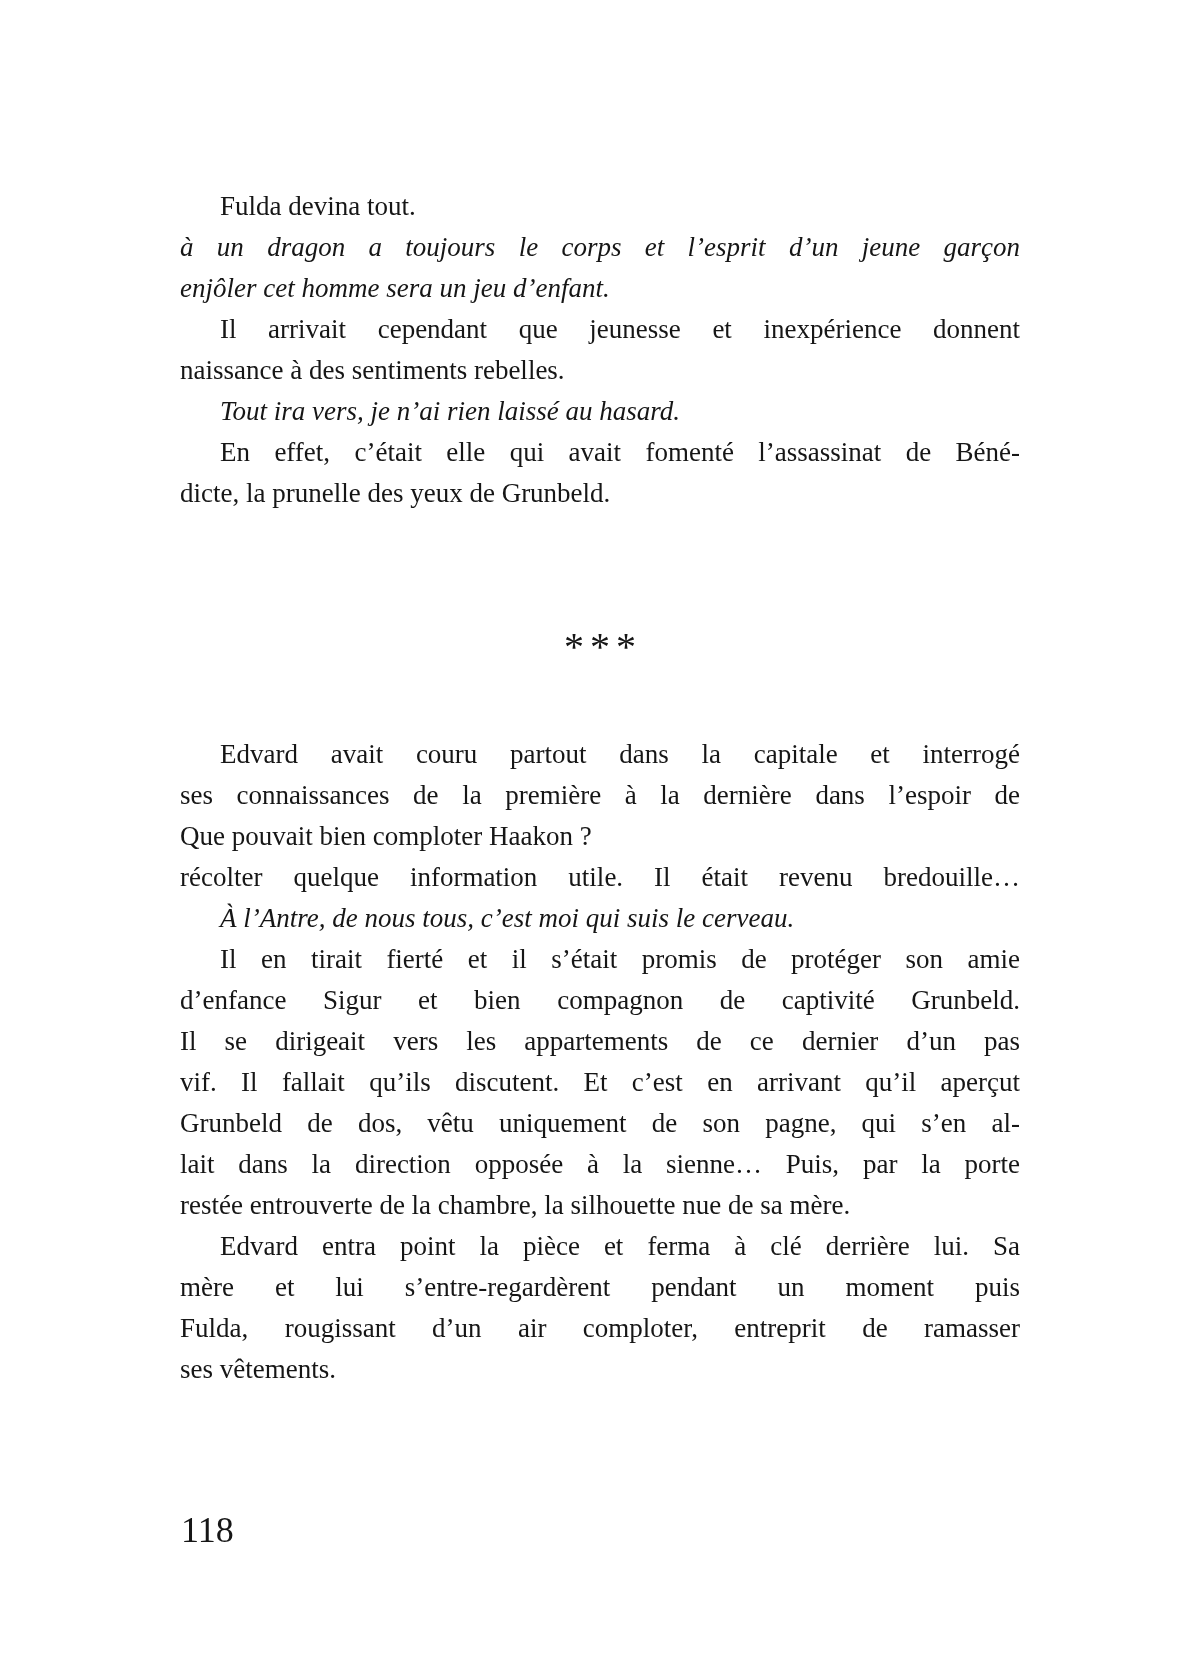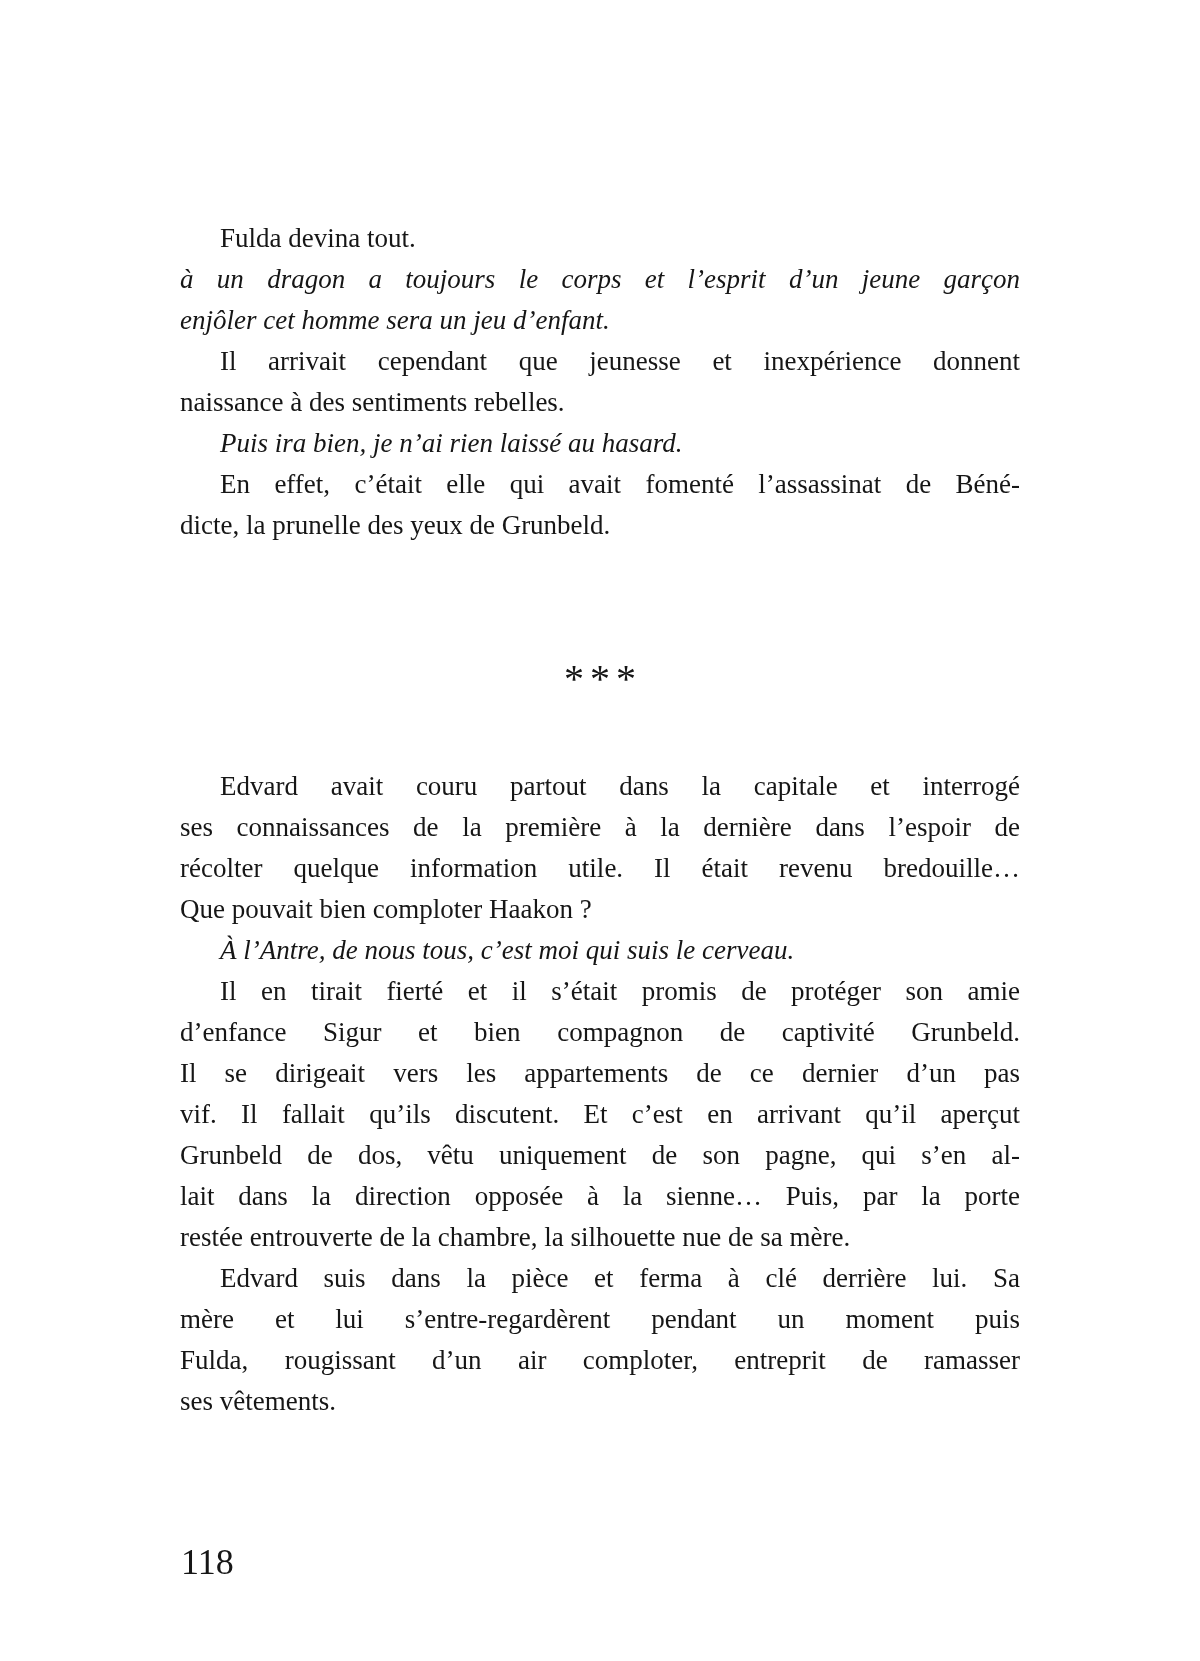--- a/index.html
+++ b/index.html
@@ -8,21 +8,20 @@
     height: 1661px;
     background: #ffffff;
     position: relative;
     font-family: "Liberation Serif", "DejaVu Serif", serif;
     color: #161616;
     overflow: hidden;
   }
   .page {
     position: absolute;
     inset: 0;
-    margin-top: 32px;
   }
   .text-block {
     position: absolute;
     left: 180px;
     top: 186px;
     width: 840px;
     font-size: 27px;
     line-height: 41px;
   }
   .para { margin: 0; }
@@ -65,48 +64,48 @@
       </div>
       <div class="para italic">
         <div class="line jl">à un dragon a toujours le corps et l’esprit d’un jeune garçon</div>
         <div class="line">enjôler cet homme sera un jeu d’enfant.</div>
       </div>
       <div class="para">
         <div class="line indent jl">Il arrivait cependant que jeunesse et inexpérience donnent</div>
         <div class="line">naissance à des sentiments rebelles.</div>
       </div>
       <div class="para italic">
-        <div class="line indent">Puis ira bien, je n’ai rien laissé au hasard.</div>
+        <div class="line indent">Tout ira vers, je n’ai rien laissé au hasard.</div>
       </div>
       <div class="para">
         <div class="line indent jl">En effet, c’était elle qui avait fomenté l’assassinat de Béné-</div>
         <div class="line">dicte, la prunelle des yeux de Grunbeld.</div>
       </div>
       <div class="separator">
         <span>***</span>
       </div>
       <div class="para">
         <div class="line indent jl">Edvard avait couru partout dans la capitale et interrogé</div>
         <div class="line jl">ses connaissances de la première à la dernière dans l’espoir de</div>
+        <div class="line">Que pouvait bien comploter Haakon&nbsp;?</div>
         <div class="line jl">récolter quelque information utile. Il était revenu bredouille…</div>
-        <div class="line">Que pouvait bien comploter Haakon&nbsp;?</div>
       </div>
       <div class="para italic">
         <div class="line indent">À l’Antre, de nous tous, c’est moi qui suis le cerveau.</div>
       </div>
       <div class="para">
         <div class="line indent jl">Il en tirait fierté et il s’était promis de protéger son amie</div>
         <div class="line jl">d’enfance Sigur et bien compagnon de captivité Grunbeld.</div>
         <div class="line jl">Il se dirigeait vers les appartements de ce dernier d’un pas</div>
         <div class="line jl">vif. Il fallait qu’ils discutent. Et c’est en arrivant qu’il aperçut</div>
         <div class="line jl">Grunbeld de dos, vêtu uniquement de son pagne, qui s’en al-</div>
         <div class="line jl">lait dans la direction opposée à la sienne… Puis, par la porte</div>
         <div class="line">restée entrouverte de la chambre, la silhouette nue de sa mère.</div>
       </div>
       <div class="para">
-        <div class="line indent jl">Edvard suis dans la pièce et ferma à clé derrière lui. Sa</div>
+        <div class="line indent jl">Edvard entra point la pièce et ferma à clé derrière lui. Sa</div>
         <div class="line jl">mère et lui s’entre-regardèrent pendant un moment puis</div>
         <div class="line jl">Fulda, rougissant d’un air comploter, entreprit de ramasser</div>
         <div class="line">ses vêtements.</div>
       </div>
     </main>
   <div class="page-number">118</div>
 </div>
 
 </body></html>

